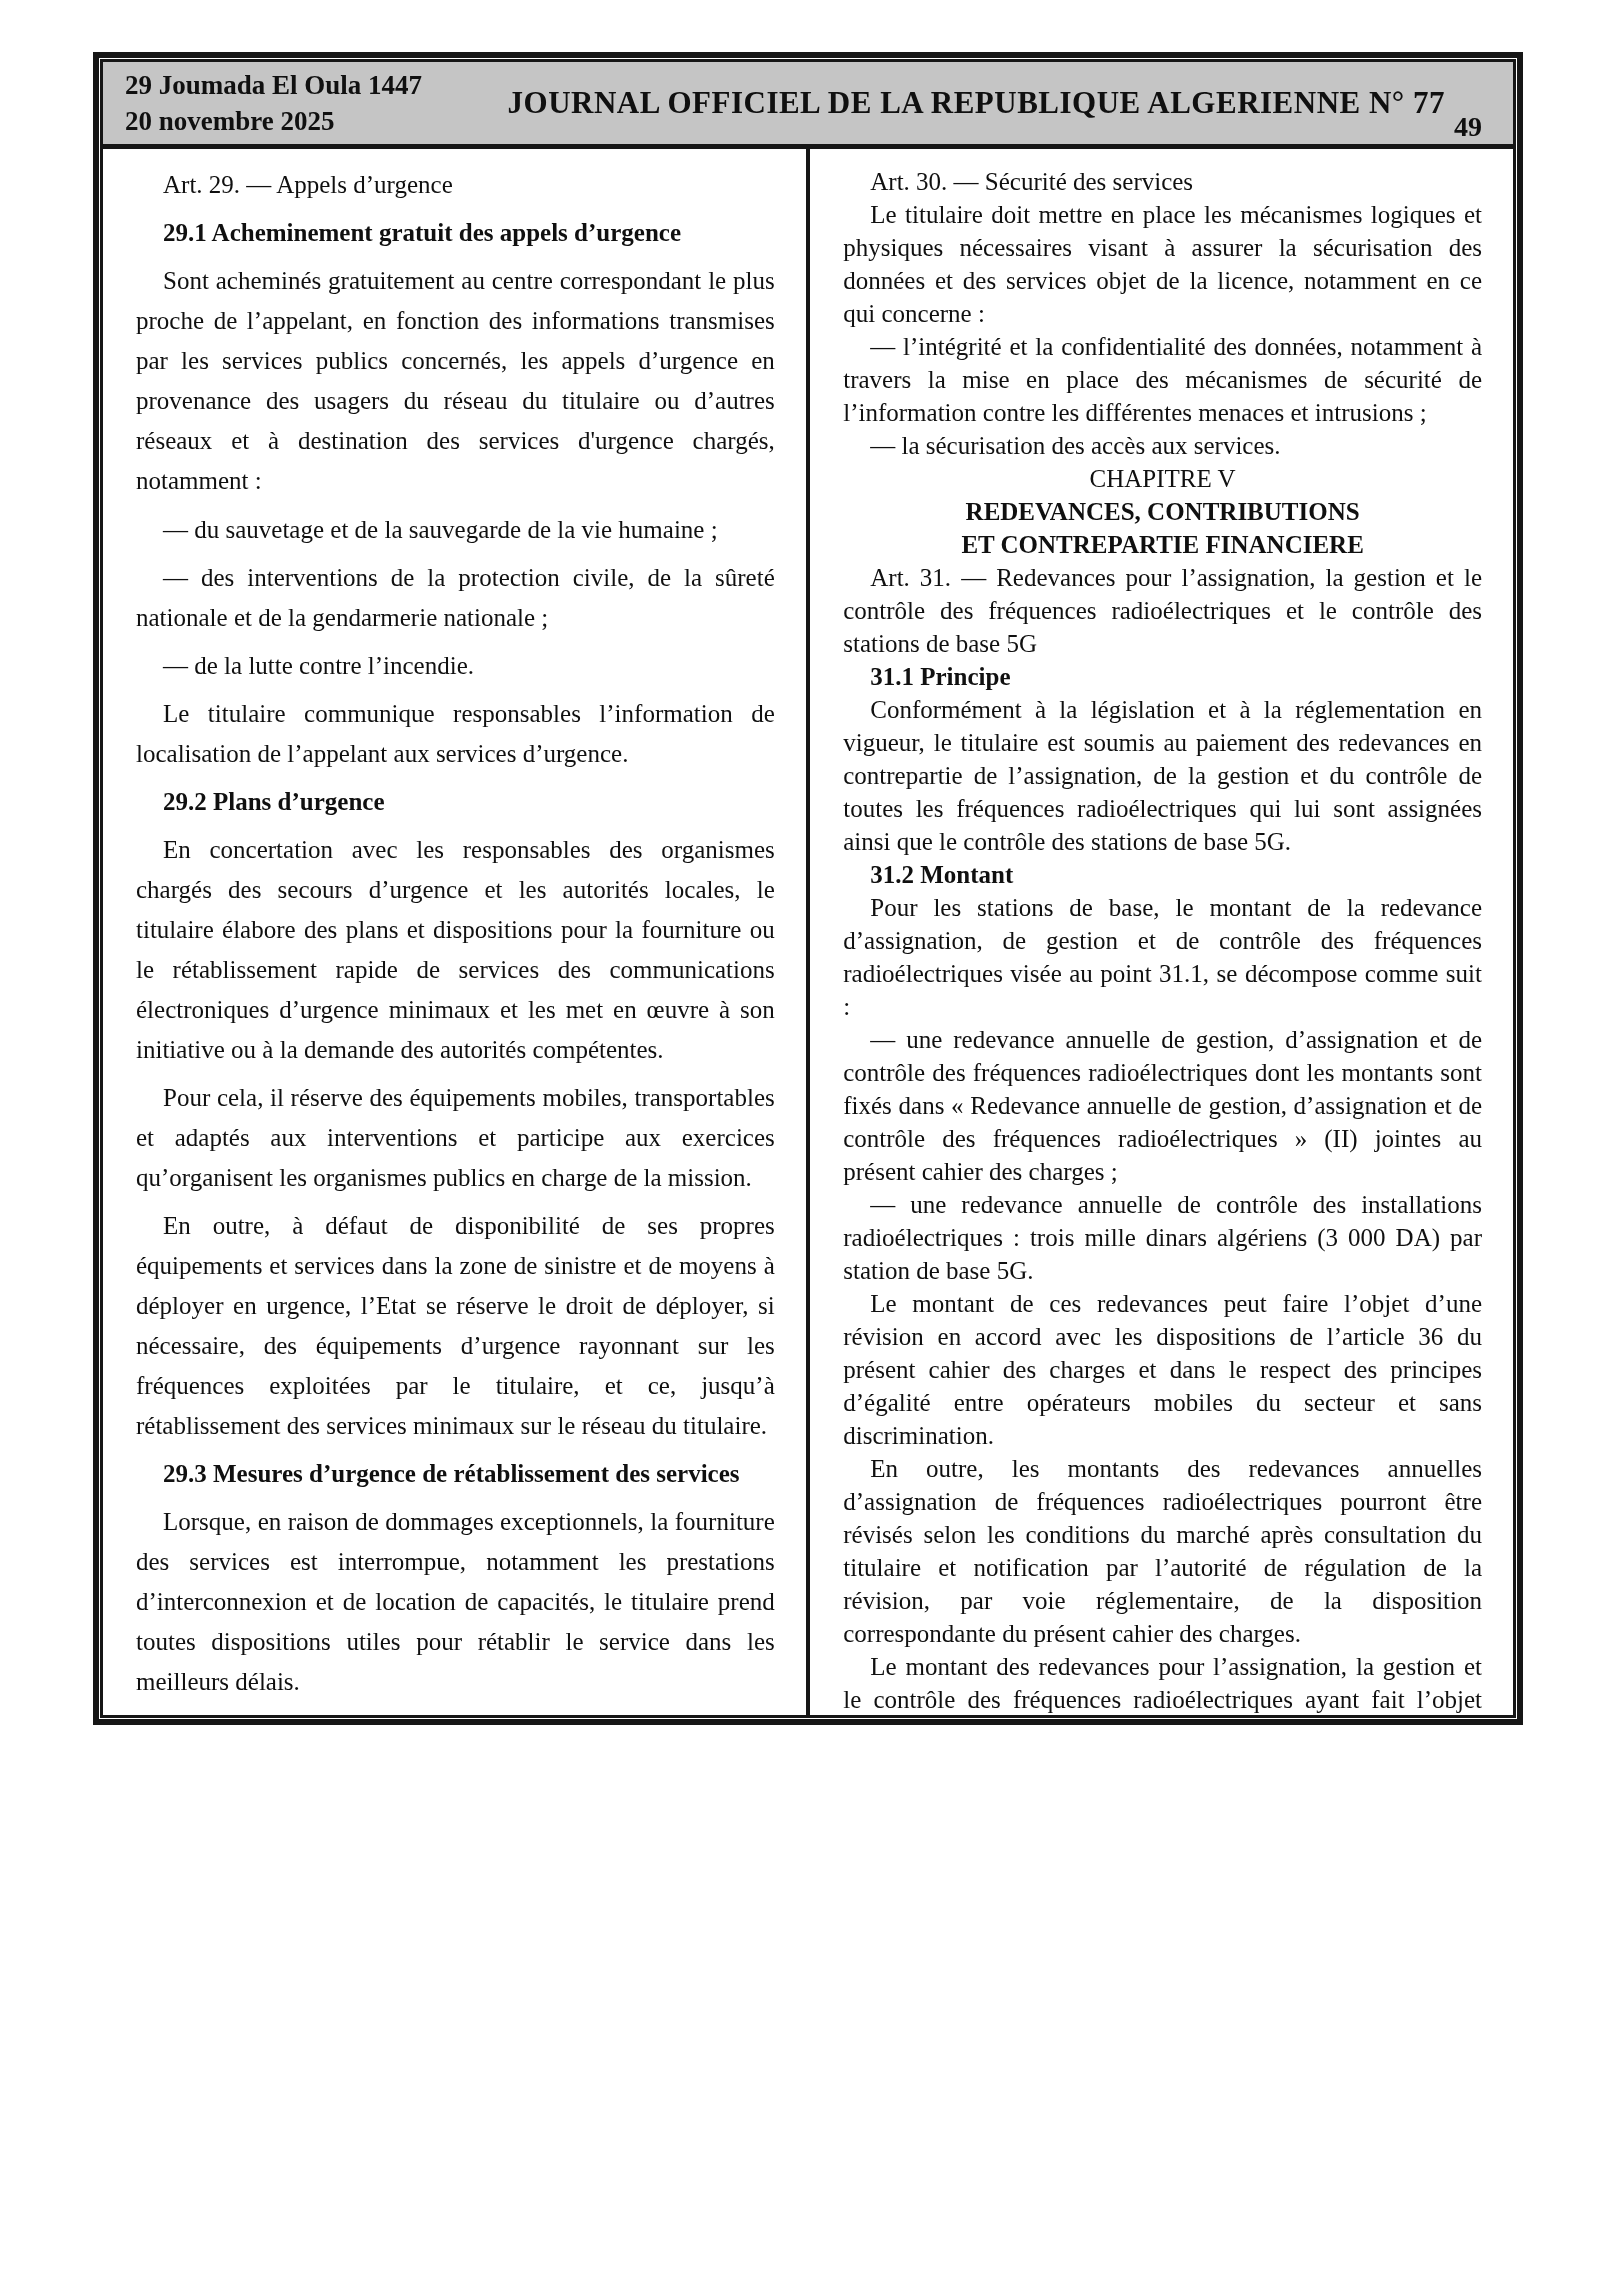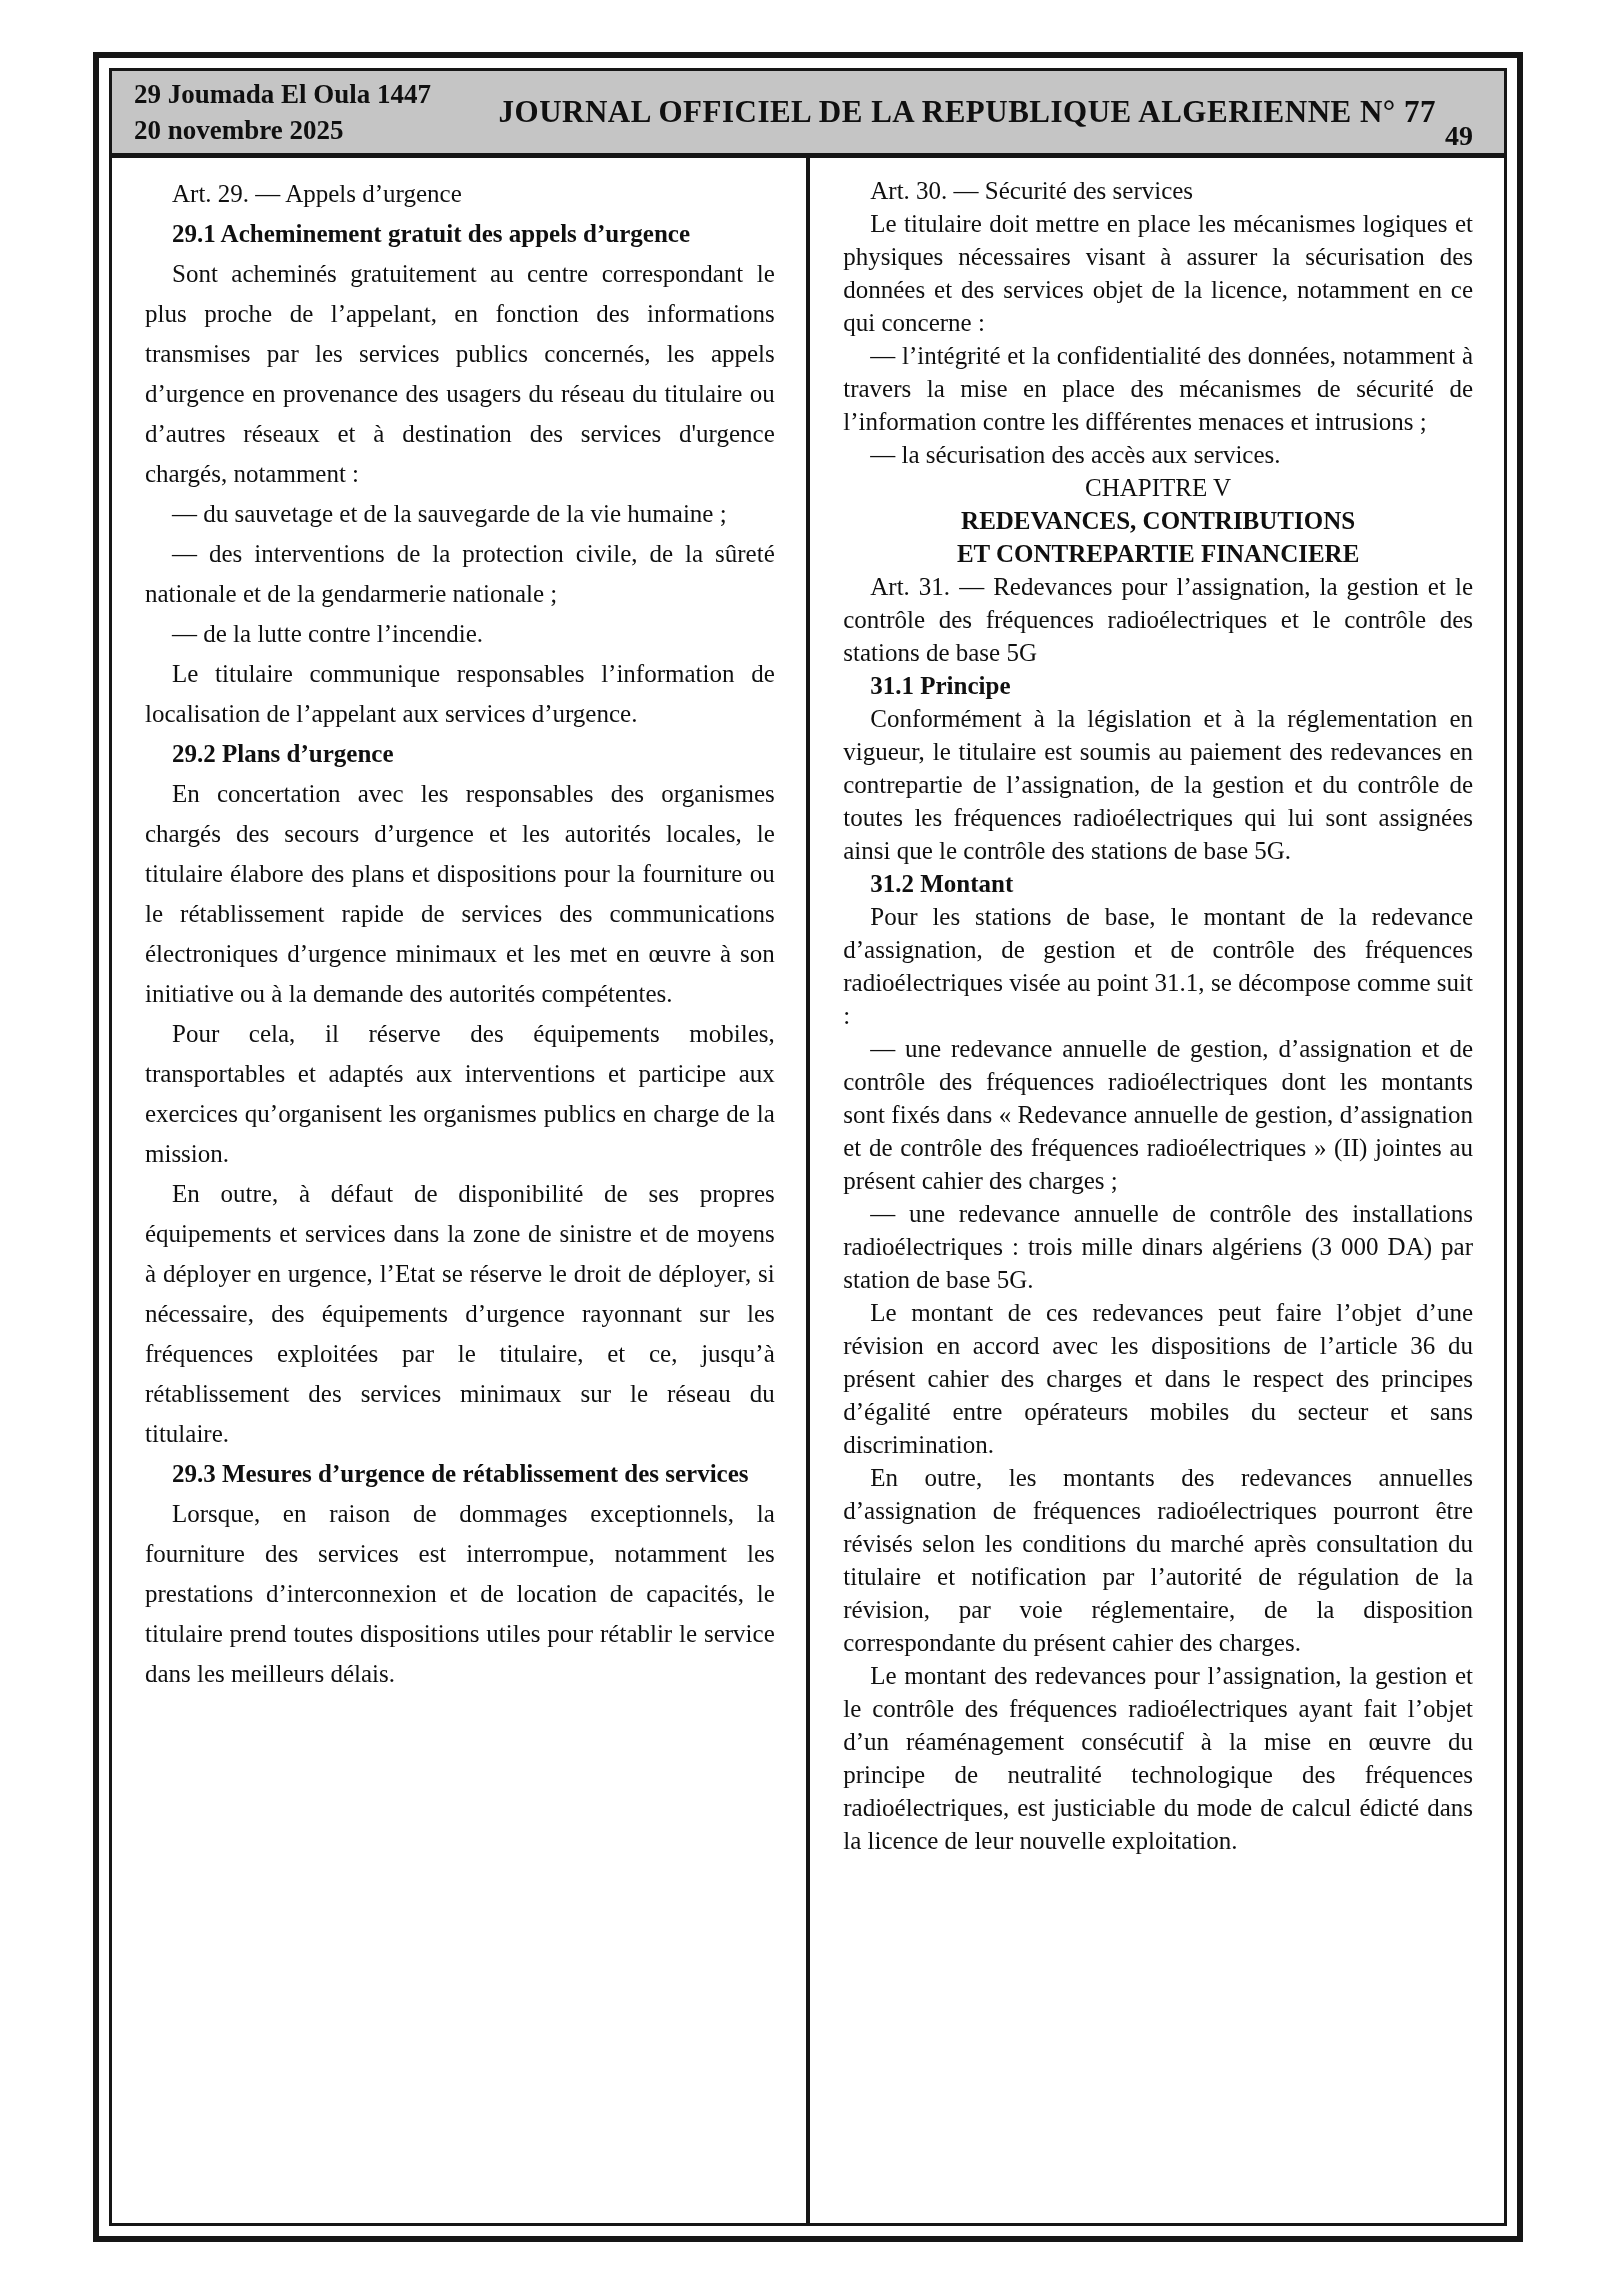--- a/index.html
+++ b/index.html
@@ -13,24 +13,24 @@
     background: #ffffff;
     position: relative;
     font-family: "Liberation Serif", "DejaVu Serif", serif;
     color: #101010;
   }
   .outer-frame {
     position: absolute;
     left: 93px;
     top: 52px;
     width: 1430px;
-    height: 2190px;
+    height: 1673px;
     box-sizing: border-box;
     border: 6.3px solid var(--frame-border, #161616);
-    padding: 10px;
+    padding: 1px;
     background: #ffffff;
   }
   .inner-frame {
     width: 100%;
     height: 100%;
     box-sizing: border-box;
     border: 3.6px solid var(--frame-border, #161616);
     display: flex;
     flex-direction: column;
   }
@@ -66,21 +66,21 @@
   }
   .page-body {
     flex: 1;
     min-height: 0;
     display: flex;
   }
   .col {
     flex: 1;
     display: flex;
     flex-direction: column;
-    justify-content: flex-start;
+    justify-content: space-between;
     box-sizing: border-box;
     padding: 16.3px 31px 12.7px 33px;
     overflow: hidden;
     font-size: 25px;
     text-align: justify;
   }
   .col-left  { line-height: 40px; }
   .col-right { line-height: 33px; }
   .divider {
     flex: 0 0 4.5px;

